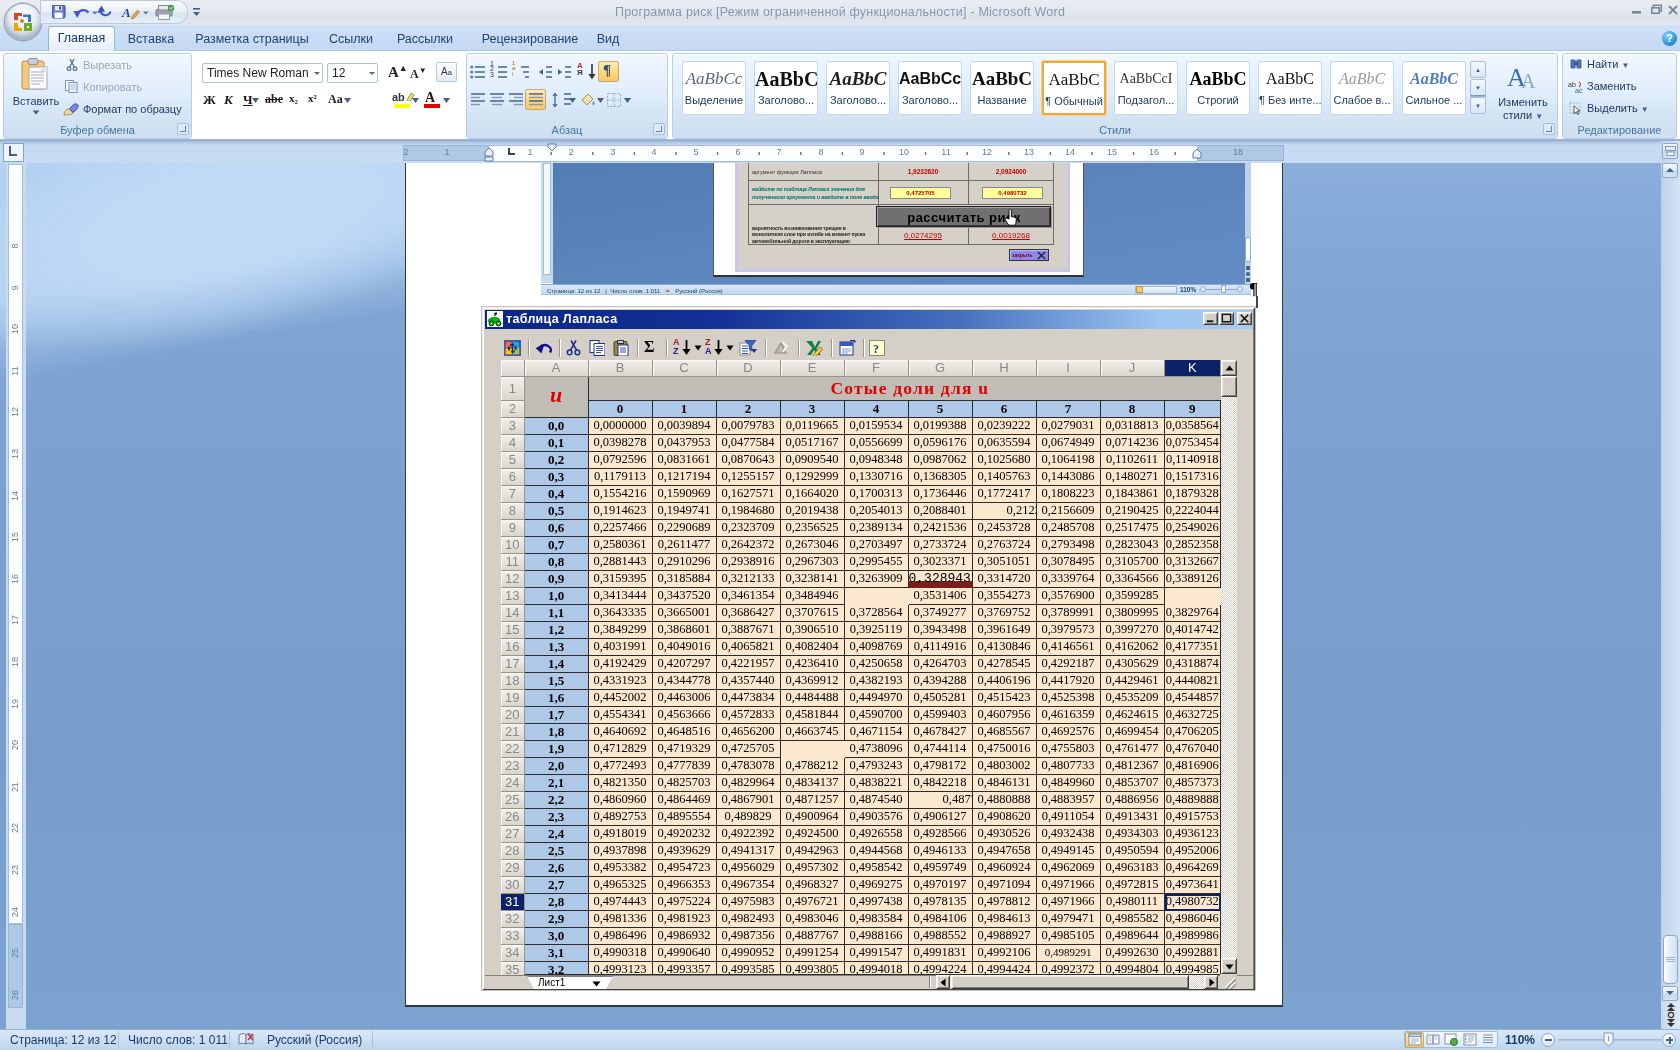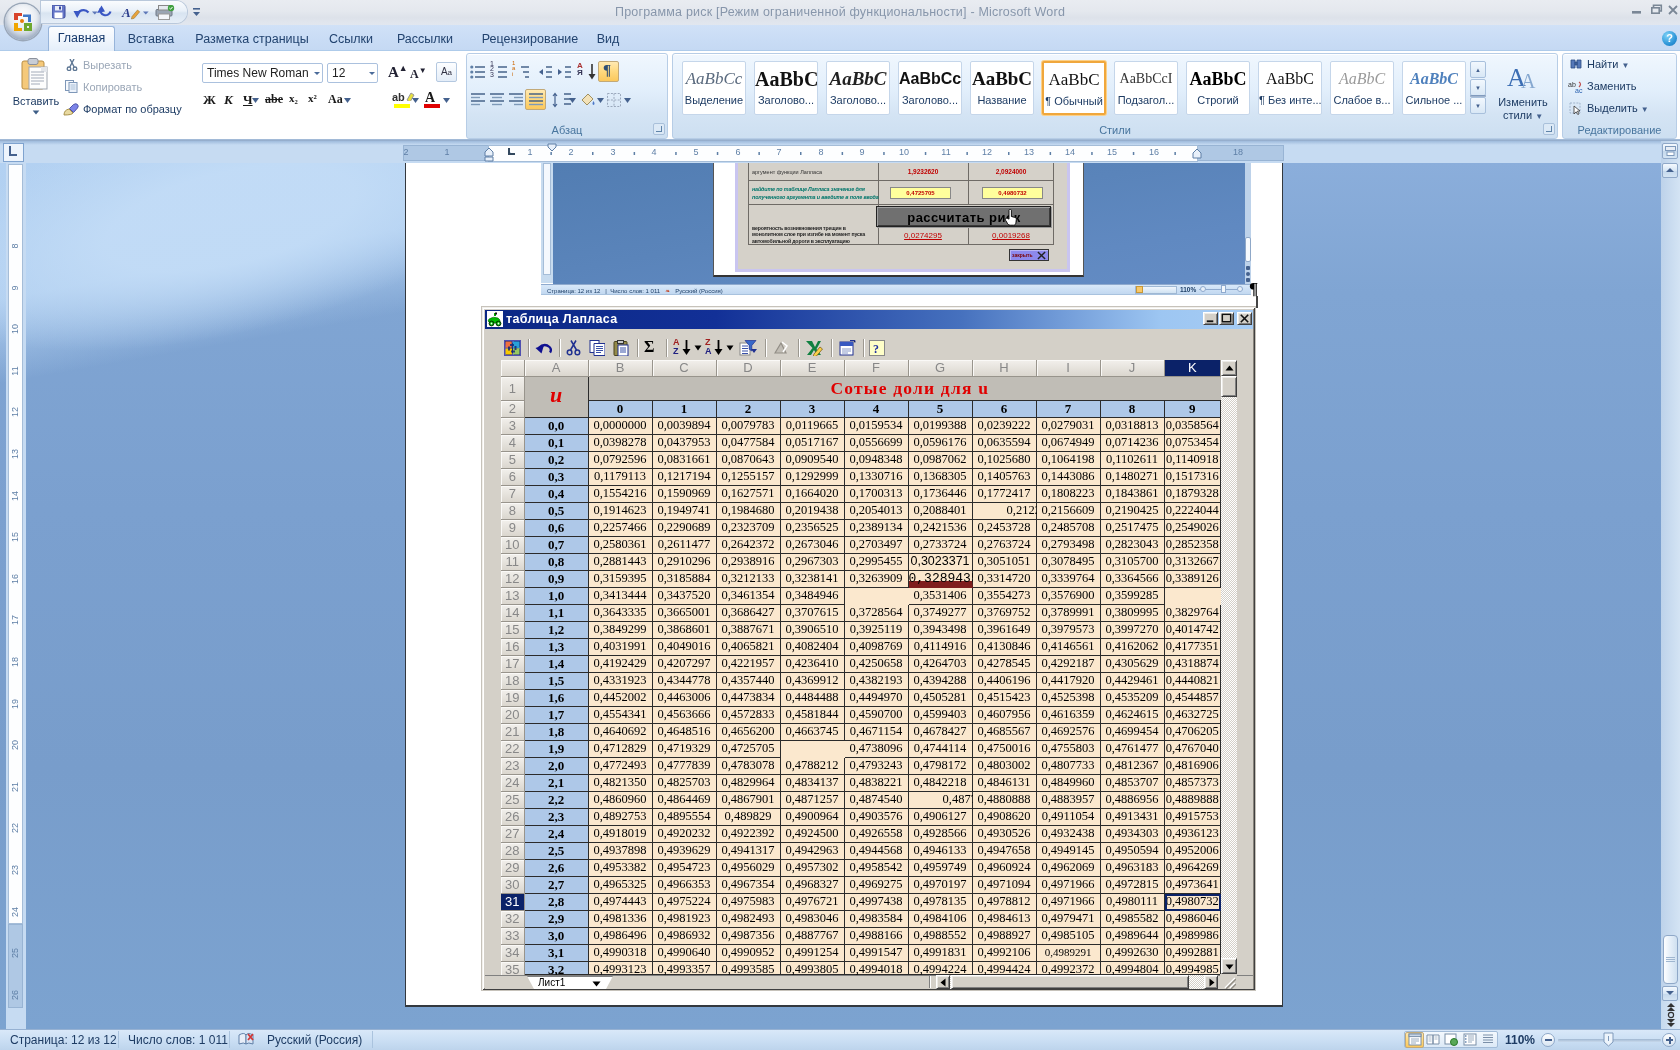--- a/index.html
+++ b/index.html
@@ -109,20 +109,24 @@
       <rect x="104" y="4.5" width="16" height="6.5" rx="1" fill="#9AA5B3" stroke="#6E7886"></rect>
       <rect x="106.5" y="0.5" width="11" height="4.5" fill="#E6EAF0" stroke="#888"></rect>
       <rect x="106.5" y="9" width="11" height="5.5" fill="#F4F6FA" stroke="#999"></rect>
       <circle cx="119" cy="3" r="3.2" fill="#3FA03F"></circle>
       <path d="M117.4 3 l1.2 1.2 l1.9 -2.2" stroke="#fff" stroke-width="1" fill="none"></path>
     </svg>
 <svg class="ab" style="left:192px;top:8px" width="10" height="9" viewBox="0 0 10 9">
       <rect x="1" y="0" width="7" height="1.6" fill="#44618E"></rect>
       <path d="M1 4 L8 4 L4.5 8 z" fill="#44618E"></path>
     </svg>
+    <div class="rgroup ab" style="left:3px;top:53px;width:189px;">
+      <div class="rlabel">Буфер обмена</div>
+      <div class="launcher"></div>
+    </div>
 <div class="rgroup ab" style="left:466px;top:53px;width:202px;">
       <div class="rlabel">Абзац</div>
       <div class="launcher"></div>
     </div>
 <div class="rgroup ab" style="left:672px;top:53px;width:886px;">
       <div class="rlabel">Стили</div>
       <div class="launcher"></div>
     </div>
 <div class="rgroup ab" style="left:1562px;top:53px;width:115px;">
       <div class="rlabel">Редактирование</div>
@@ -751,21 +755,21 @@
 <div class="ab" style="left:471.5px;top:177px;width:64px;height:17px;background:#FBE8CE;border-right:1px solid #2b2b2b;border-bottom:1px solid #2b2b2b;font-family:'Liberation Serif',serif;font-size:12.5px;text-align:center;line-height:15px;color:#000;">0,2763724</div>
 <div class="ab" style="left:535.5px;top:177px;width:64px;height:17px;background:#FBE8CE;border-right:1px solid #2b2b2b;border-bottom:1px solid #2b2b2b;font-family:'Liberation Serif',serif;font-size:12.5px;text-align:center;line-height:15px;color:#000;">0,2793498</div>
 <div class="ab" style="left:599.5px;top:177px;width:64px;height:17px;background:#FBE8CE;border-right:1px solid #2b2b2b;border-bottom:1px solid #2b2b2b;font-family:'Liberation Serif',serif;font-size:12.5px;text-align:center;line-height:15px;color:#000;">0,2823043</div>
 <div class="ab" style="left:663.5px;top:177px;width:56.5px;height:17px;background:#FBE8CE;border-right:1px solid #2b2b2b;border-bottom:1px solid #2b2b2b;font-family:'Liberation Serif',serif;font-size:12.5px;text-align:center;line-height:15px;color:#000;">0,2852358</div>
 <div class="ab" style="left:23.5px;top:194px;width:64px;height:17px;background:#AEC8E8;border-right:1px solid #2b2b2b;border-bottom:1px solid #2b2b2b;font-family:'Liberation Serif',serif;font-weight:bold;font-size:13px;text-align:center;line-height:15px;">0,8</div>
 <div class="ab" style="left:87.5px;top:194px;width:64px;height:17px;background:#FBE8CE;border-right:1px solid #2b2b2b;border-bottom:1px solid #2b2b2b;font-family:'Liberation Serif',serif;font-size:12.5px;text-align:center;line-height:15px;color:#000;">0,2881443</div>
 <div class="ab" style="left:151.5px;top:194px;width:64px;height:17px;background:#FBE8CE;border-right:1px solid #2b2b2b;border-bottom:1px solid #2b2b2b;font-family:'Liberation Serif',serif;font-size:12.5px;text-align:center;line-height:15px;color:#000;">0,2910296</div>
 <div class="ab" style="left:215.5px;top:194px;width:64px;height:17px;background:#FBE8CE;border-right:1px solid #2b2b2b;border-bottom:1px solid #2b2b2b;font-family:'Liberation Serif',serif;font-size:12.5px;text-align:center;line-height:15px;color:#000;">0,2938916</div>
 <div class="ab" style="left:279.5px;top:194px;width:64px;height:17px;background:#FBE8CE;border-right:1px solid #2b2b2b;border-bottom:1px solid #2b2b2b;font-family:'Liberation Serif',serif;font-size:12.5px;text-align:center;line-height:15px;color:#000;">0,2967303</div>
 <div class="ab" style="left:343.5px;top:194px;width:64px;height:17px;background:#FBE8CE;border-right:1px solid #2b2b2b;border-bottom:1px solid #2b2b2b;font-family:'Liberation Serif',serif;font-size:12.5px;text-align:center;line-height:15px;color:#000;">0,2995455</div>
-<div class="ab" style="left:407.5px;top:194px;width:64px;height:17px;background:#FBE8CE;border-right:1px solid #2b2b2b;border-bottom:1px solid #2b2b2b;font-family:Liberation Sans, sans-serif;font-size:12.5px;text-align:center;line-height:15px;color:#000;">0,3023371</div>
+<div class="ab" style="left:407.5px;top:194px;width:64px;height:17px;background:#FBE8CE;border-right:1px solid #2b2b2b;border-bottom:1px solid #2b2b2b;font-family:Liberation Serif, serif;font-size:12.5px;text-align:center;line-height:15px;color:#000;">0,3023371</div>
 <div class="ab" style="left:471.5px;top:194px;width:64px;height:17px;background:#FBE8CE;border-right:1px solid #2b2b2b;border-bottom:1px solid #2b2b2b;font-family:'Liberation Serif',serif;font-size:12.5px;text-align:center;line-height:15px;color:#000;">0,3051051</div>
 <div class="ab" style="left:535.5px;top:194px;width:64px;height:17px;background:#FBE8CE;border-right:1px solid #2b2b2b;border-bottom:1px solid #2b2b2b;font-family:'Liberation Serif',serif;font-size:12.5px;text-align:center;line-height:15px;color:#000;">0,3078495</div>
 <div class="ab" style="left:599.5px;top:194px;width:64px;height:17px;background:#FBE8CE;border-right:1px solid #2b2b2b;border-bottom:1px solid #2b2b2b;font-family:'Liberation Serif',serif;font-size:12.5px;text-align:center;line-height:15px;color:#000;">0,3105700</div>
 <div class="ab" style="left:663.5px;top:194px;width:56.5px;height:17px;background:#FBE8CE;border-right:1px solid #2b2b2b;border-bottom:1px solid #2b2b2b;font-family:'Liberation Serif',serif;font-size:12.5px;text-align:center;line-height:15px;color:#000;">0,3132667</div>
 <div class="ab" style="left:23.5px;top:211px;width:64px;height:17px;background:#AEC8E8;border-right:1px solid #2b2b2b;border-bottom:1px solid #2b2b2b;font-family:'Liberation Serif',serif;font-weight:bold;font-size:13px;text-align:center;line-height:15px;">0,9</div>
 <div class="ab" style="left:87.5px;top:211px;width:64px;height:17px;background:#FBE8CE;border-right:1px solid #2b2b2b;border-bottom:1px solid #2b2b2b;font-family:'Liberation Serif',serif;font-size:12.5px;text-align:center;line-height:15px;color:#000;">0,3159395</div>
 <div class="ab" style="left:151.5px;top:211px;width:64px;height:17px;background:#FBE8CE;border-right:1px solid #2b2b2b;border-bottom:1px solid #2b2b2b;font-family:'Liberation Serif',serif;font-size:12.5px;text-align:center;line-height:15px;color:#000;">0,3185884</div>
 <div class="ab" style="left:215.5px;top:211px;width:64px;height:17px;background:#FBE8CE;border-right:1px solid #2b2b2b;border-bottom:1px solid #2b2b2b;font-family:'Liberation Serif',serif;font-size:12.5px;text-align:center;line-height:15px;color:#000;">0,3212133</div>
 <div class="ab" style="left:279.5px;top:211px;width:64px;height:17px;background:#FBE8CE;border-right:1px solid #2b2b2b;border-bottom:1px solid #2b2b2b;font-family:'Liberation Serif',serif;font-size:12.5px;text-align:center;line-height:15px;color:#000;">0,3238141</div>
 <div class="ab" style="left:343.5px;top:211px;width:64px;height:17px;background:#FBE8CE;border-right:1px solid #2b2b2b;border-bottom:1px solid #2b2b2b;font-family:'Liberation Serif',serif;font-size:12.5px;text-align:center;line-height:15px;color:#000;">0,3263909</div>

